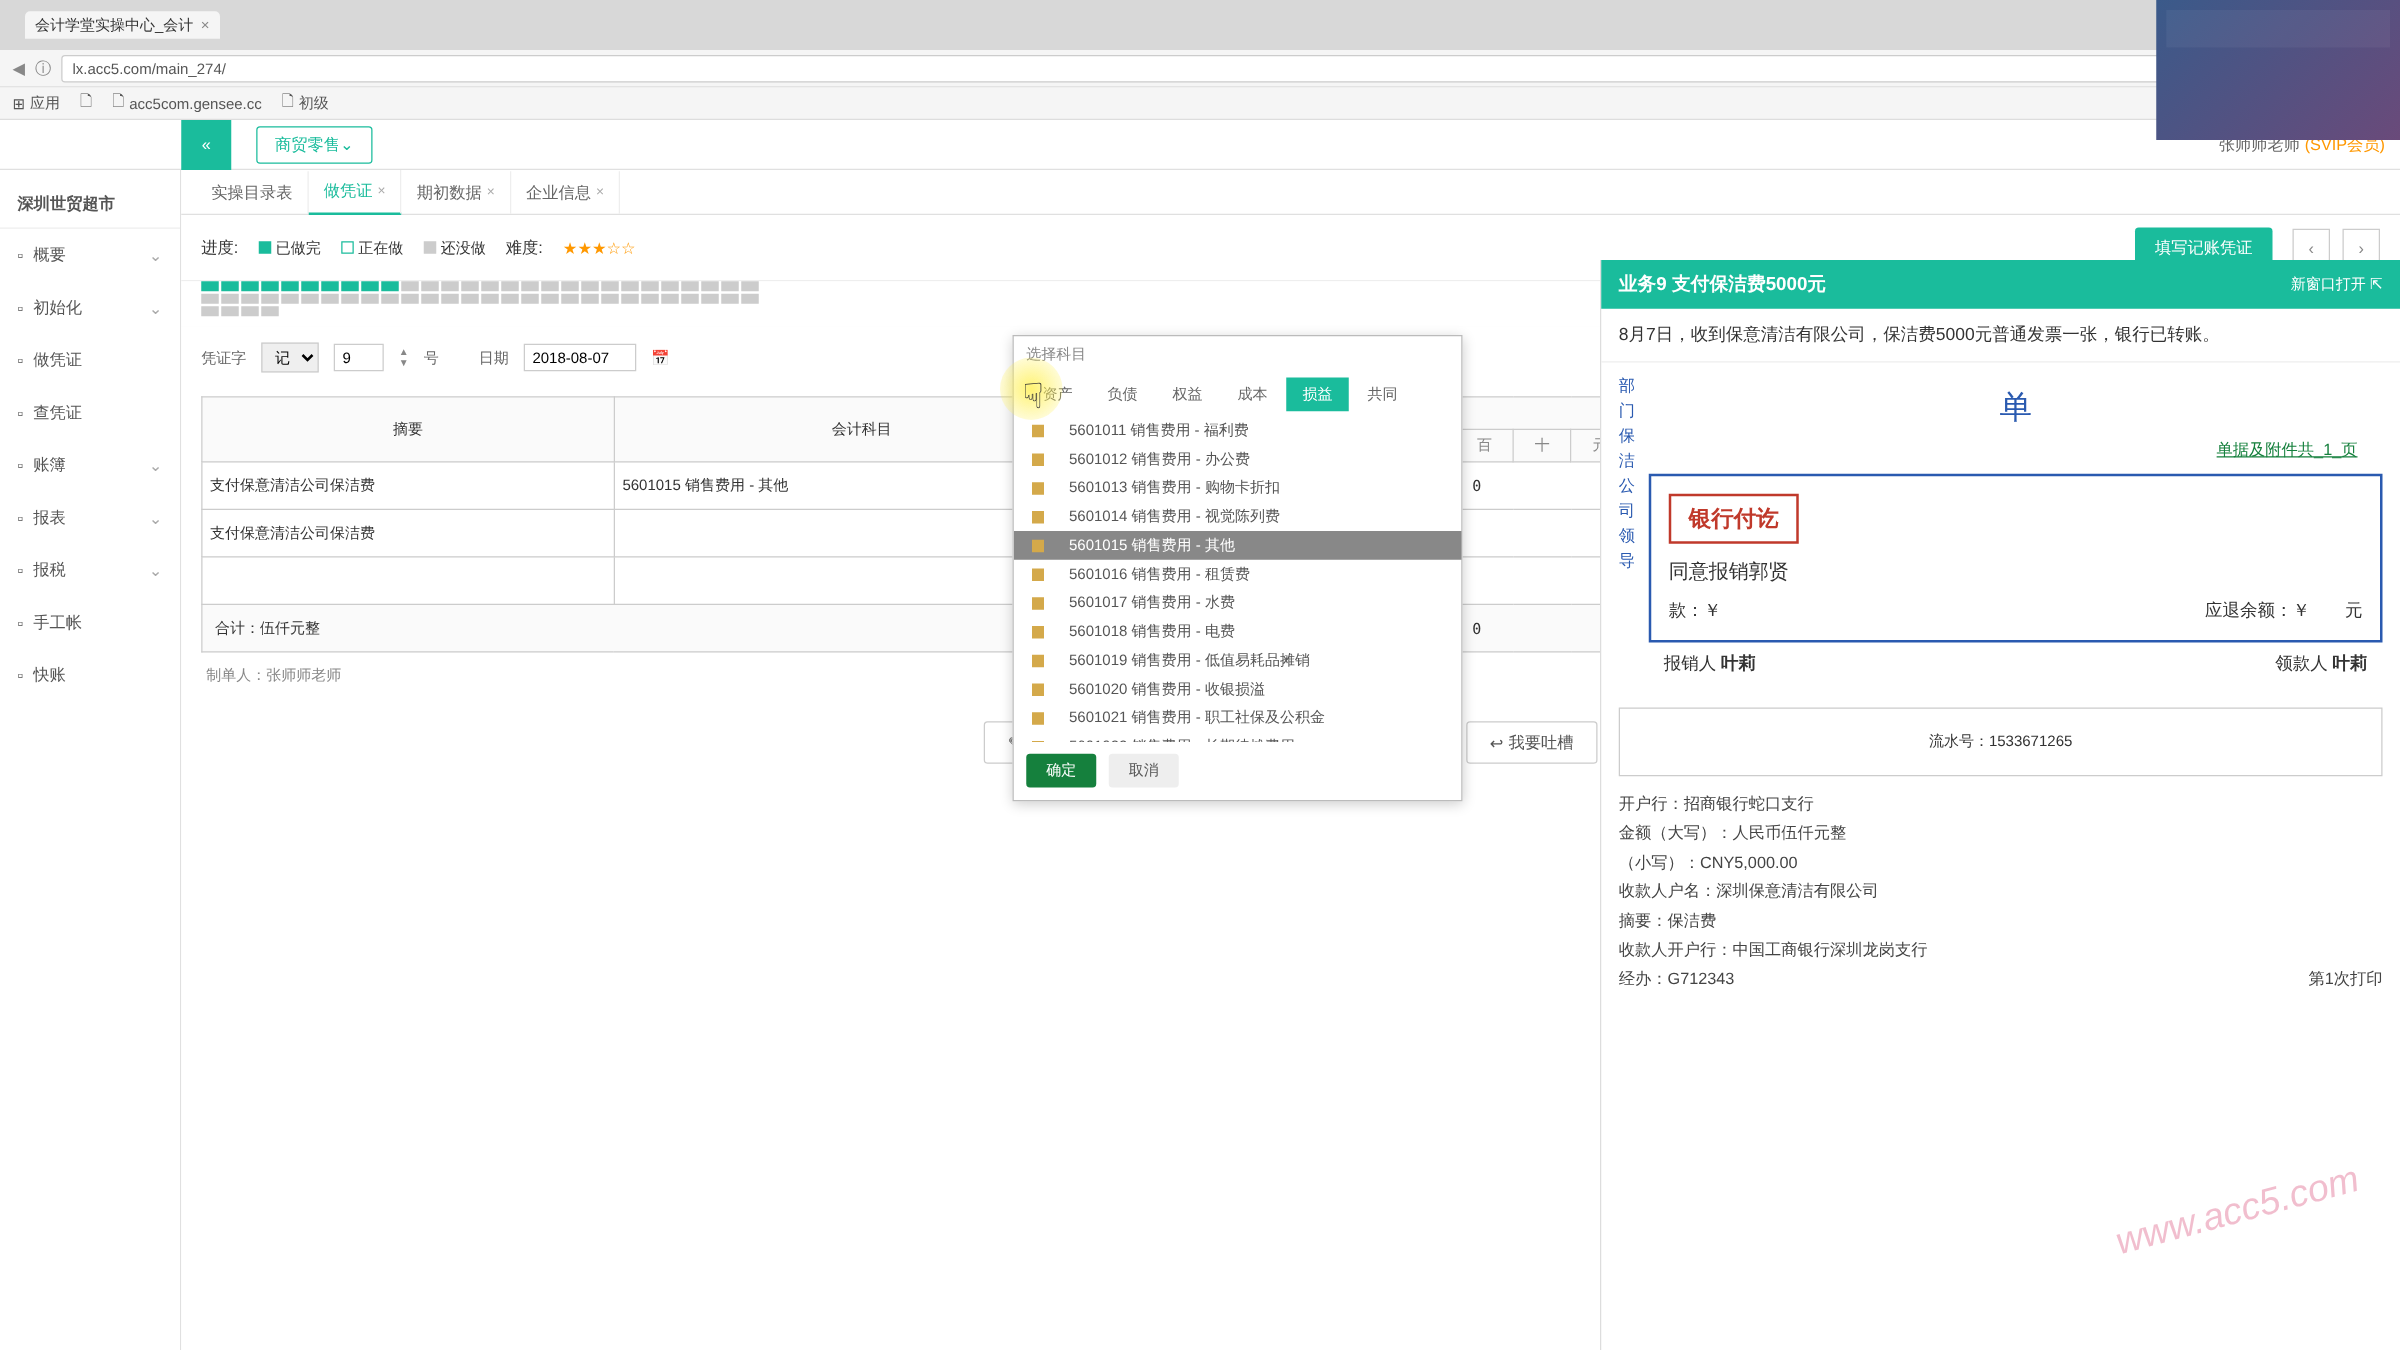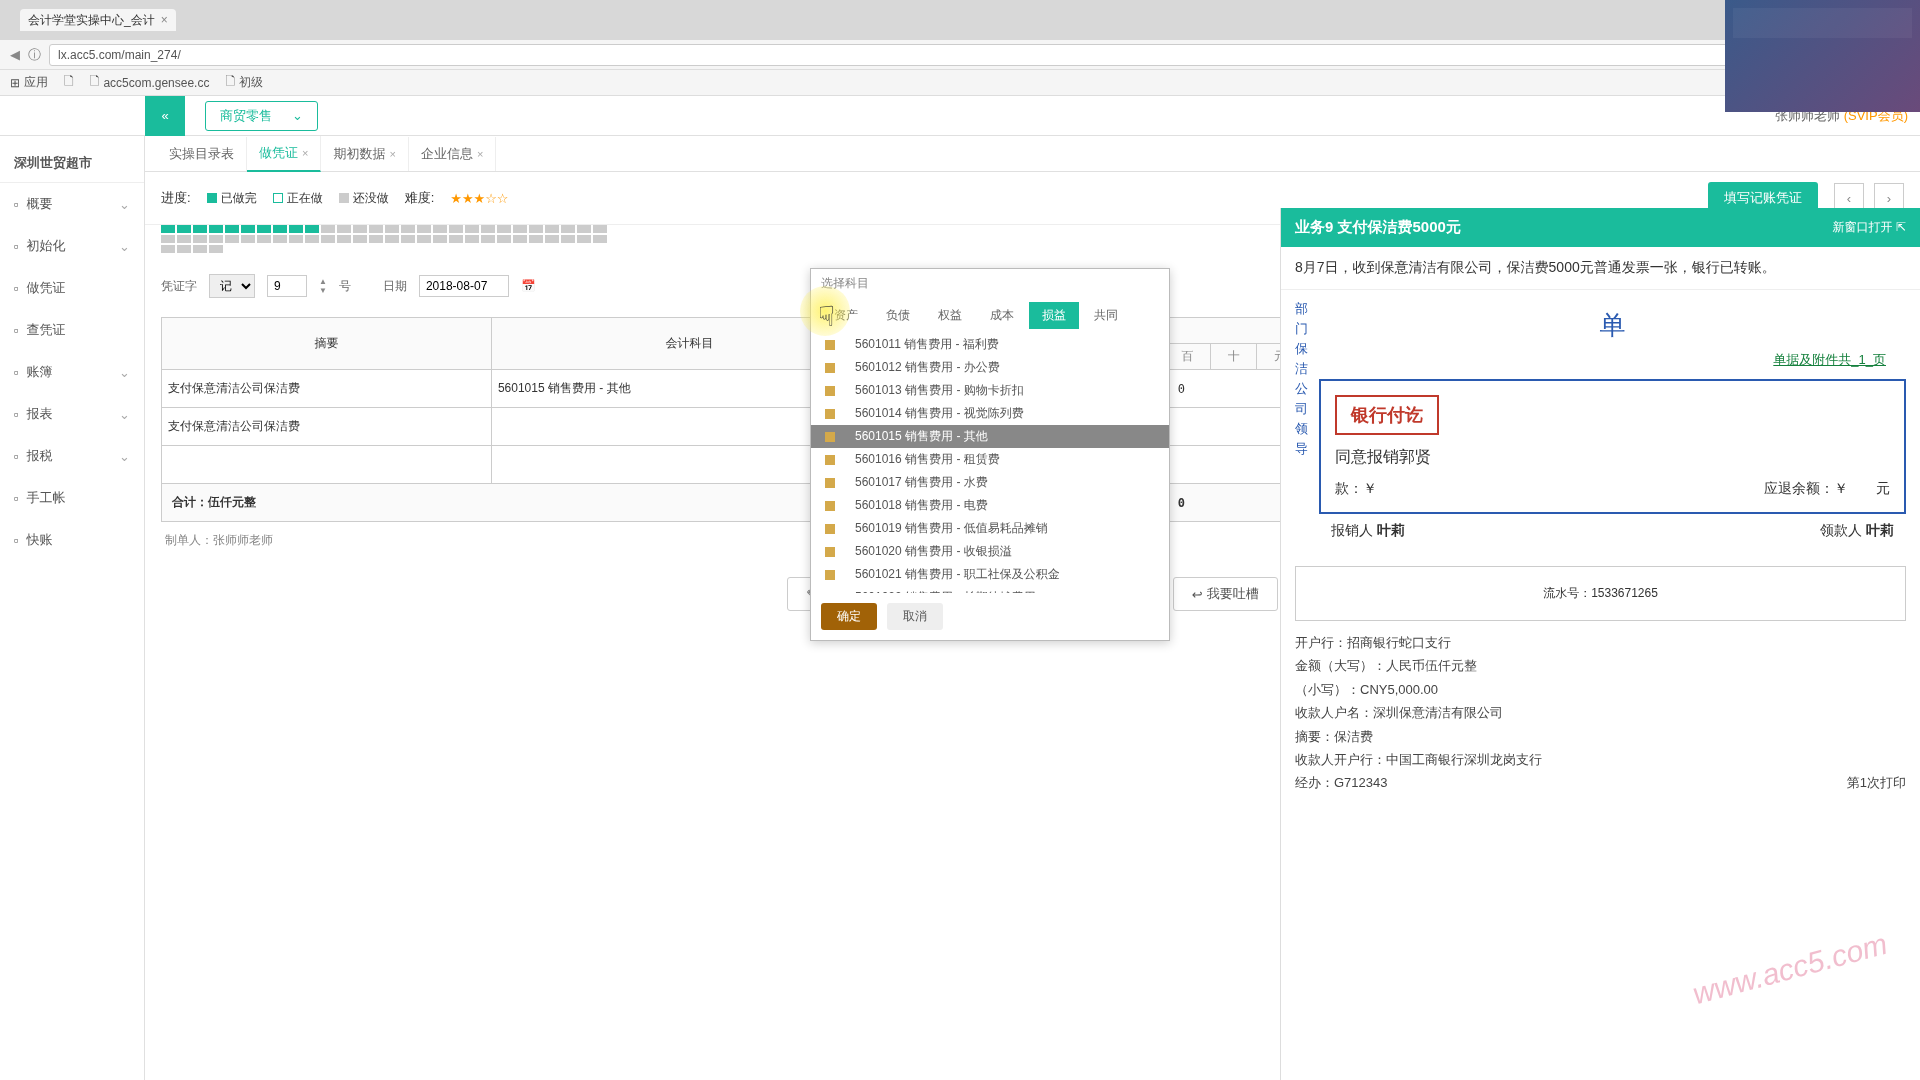--- a/index.html
+++ b/index.html
@@ -10,21 +10,21 @@
 .browser-tab { background: #f5f5f5; height: 22px; padding: 2px 8px; display: flex; align-items: center; gap: 6px; border-radius: 4px 4px 0 0; font-size: 12px; }
 .browser-tab .close { color: #888; cursor: pointer; }
 .url-bar { background: #f5f5f5; height: 30px; display: flex; align-items: center; padding: 0 10px; gap: 8px; border-bottom: 1px solid #ddd; }
 .url-input { flex: 1; background: #fff; border: 1px solid #ccc; border-radius: 3px; padding: 3px 8px; font-size: 12px; color: #555; }
 .bookmark-bar { background: #f5f5f5; height: 26px; display: flex; align-items: center; gap: 16px; padding: 0 10px; font-size: 12px; color: #555; border-bottom: 1px solid #ddd; }
 .bookmark-item { display: flex; align-items: center; gap: 4px; cursor: pointer; }
 
 
 .app-bar { background: #fff; height: 40px; display: flex; align-items: center; border-bottom: 1px solid #e0e0e0; }
 .collapse-btn { width: 40px; height: 40px; background: #1abc9c; color: #fff; display: flex; align-items: center; justify-content: center; cursor: pointer; margin-left: 145px; }
-.drop-btn { border: 1px solid #1abc9c; color: #1abc9c; padding: 5px 14px; border-radius: 3px; margin-left: 20px; cursor: pointer; display: flex; align-items: center; gap: 20px; }
+.drop-btn { border: 1px solid #1abc9c; color: #1abc9c; padding: 5px 14px; border-radius: 3px; margin-left: 20px; cursor: pointer; display: flex; align-items: center; gap: 0; }
 .user-info { margin-left: auto; margin-right: 12px; color: #666; }
 .user-info .svip { color: #ff9800; }
 
 
 .main { display: flex; height: calc(100vh - 120px); }
 .sidebar { width: 145px; background: #fff; border-right: 1px solid #e0e0e0; padding-top: 8px; }
 .sidebar-title { padding: 10px 14px; font-weight: bold; color: #555; border-bottom: 1px solid #eee; }
 .sidebar-item { padding: 12px 14px; display: flex; align-items: center; gap: 8px; cursor: pointer; color: #555; }
 .sidebar-item .chev { margin-left: auto; color: #aaa; }
 
@@ -59,21 +59,21 @@
 .voucher-sub { font-size: 12px; color: #888; }
 
 .voucher-table { width: 100%; border-collapse: collapse; margin-top: 6px; }
 .voucher-table th, .voucher-table td { border: 1px solid #ccc; padding: 4px; text-align: center; font-size: 12px; }
 .voucher-table th { background: #fafafa; font-weight: normal; }
 .voucher-table td { height: 38px; }
 .digit-col { width: 18px; font-size: 11px; color: #888; }
 .summary-col { width: 150px; }
 .subject-col { width: 180px; }
 .num-cell { font-size: 18px; font-family: monospace; letter-spacing: 11px; text-align: right; padding-right: 4px; }
-.total-row td { background: #fafafa; font-weight: bold; }
+.total-row td { background: #fafafa; font-weight: normal; }
 
 .maker { padding: 10px 4px; color: #888; font-size: 12px; }
 .action-btns { display: flex; gap: 20px; justify-content: center; padding: 18px 0; }
 .act-btn { border: 1px solid #ccc; padding: 7px 18px; border-radius: 3px; cursor: pointer; display: flex; align-items: center; gap: 4px; color: #555; background: #fff; }
 
 
 .right-panel { position: absolute; right: 0; top: 72px; width: 640px; background: #fff; border-left: 1px solid #ddd; height: calc(100% - 72px); display: flex; flex-direction: column; }
 .rp-header { background: #1abc9c; color: #fff; padding: 10px 14px; display: flex; align-items: center; font-size: 15px; font-weight: bold; }
 .rp-header .new-window { margin-left: auto; font-size: 12px; font-weight: normal; cursor: pointer; }
 .rp-desc { padding: 12px 14px; font-size: 14px; color: #333; border-bottom: 1px solid #eee; }
@@ -102,21 +102,21 @@
 .acct-title { padding: 6px 10px; color: #888; font-size: 12px; }
 .acct-tabs { display: flex; padding: 4px 10px; gap: 2px; }
 .acct-tab { padding: 4px 12px; font-size: 12px; cursor: pointer; color: #666; border: 1px solid transparent; }
 .acct-tab.active { background: #1abc9c; color: #fff; }
 .acct-list { max-height: 260px; overflow-y: auto; font-size: 12px; }
 .acct-item { padding: 3px 14px; cursor: pointer; display: flex; align-items: center; gap: 20px; color: #555; }
 .acct-item.selected { background: #888; color: #fff; }
 .acct-icon { width: 10px; height: 10px; background: #d4a94a; display: inline-block; }
 .acct-btns { padding: 10px; display: flex; gap: 10px; }
 .acct-btn { padding: 5px 16px; border-radius: 3px; cursor: pointer; font-size: 12px; }
-.acct-btn.ok { background: #a16207; color: #fff; }
+.acct-btn.ok { background: #15803d; color: #fff; }
 .acct-btn.cancel { background: #eee; color: #555; }
 
 
 .cursor-highlight { position: absolute; left: 800px; top: 286px; width: 50px; height: 50px; background: radial-gradient(circle, rgba(255,240,80,0.8), rgba(255,240,80,0)); border-radius: 50%; z-index: 60; pointer-events: none; }
 .cursor-hand { position: absolute; left: 818px; top: 300px; font-size: 28px; z-index: 61; pointer-events: none; }
 
 
 .webcam { position: absolute; right: 0; top: 0; width: 195px; height: 112px; background: linear-gradient(135deg,#3a5a8a,#6a4a7a); z-index: 100; }
 .webcam::after { content:""; position:absolute; left:8px; top:8px; right:8px; height:30px; background: rgba(255,255,255,0.05); }
 

